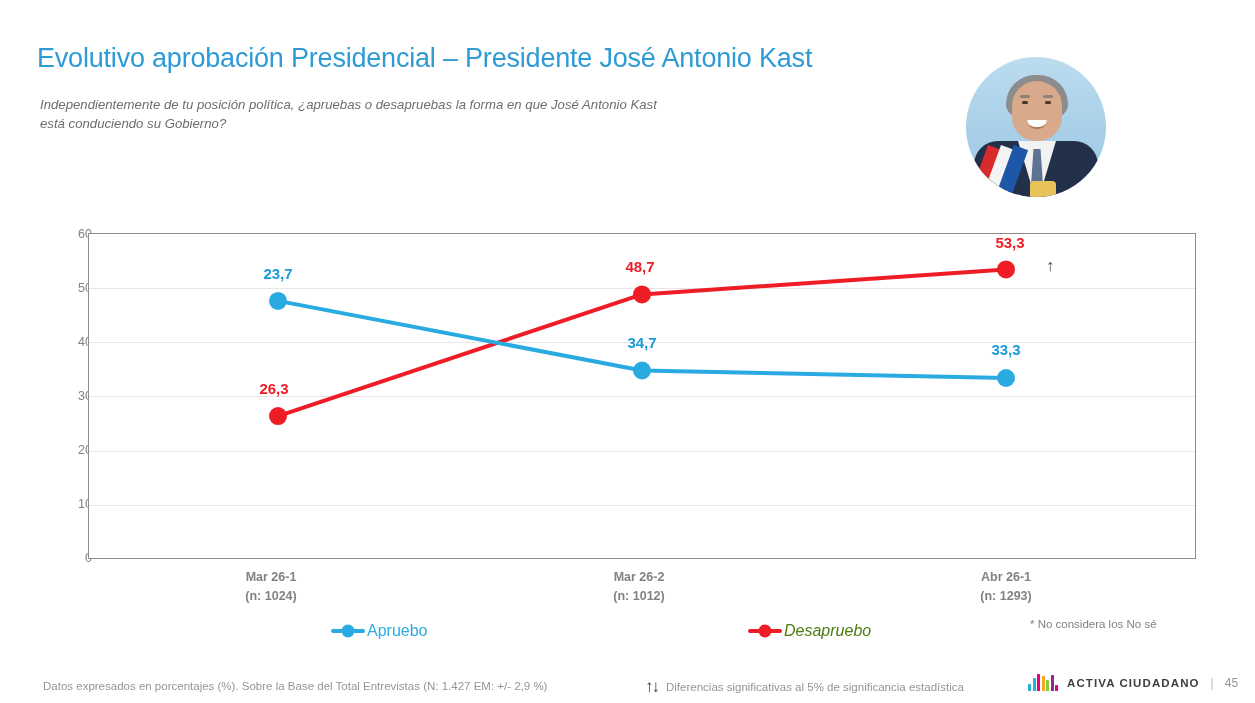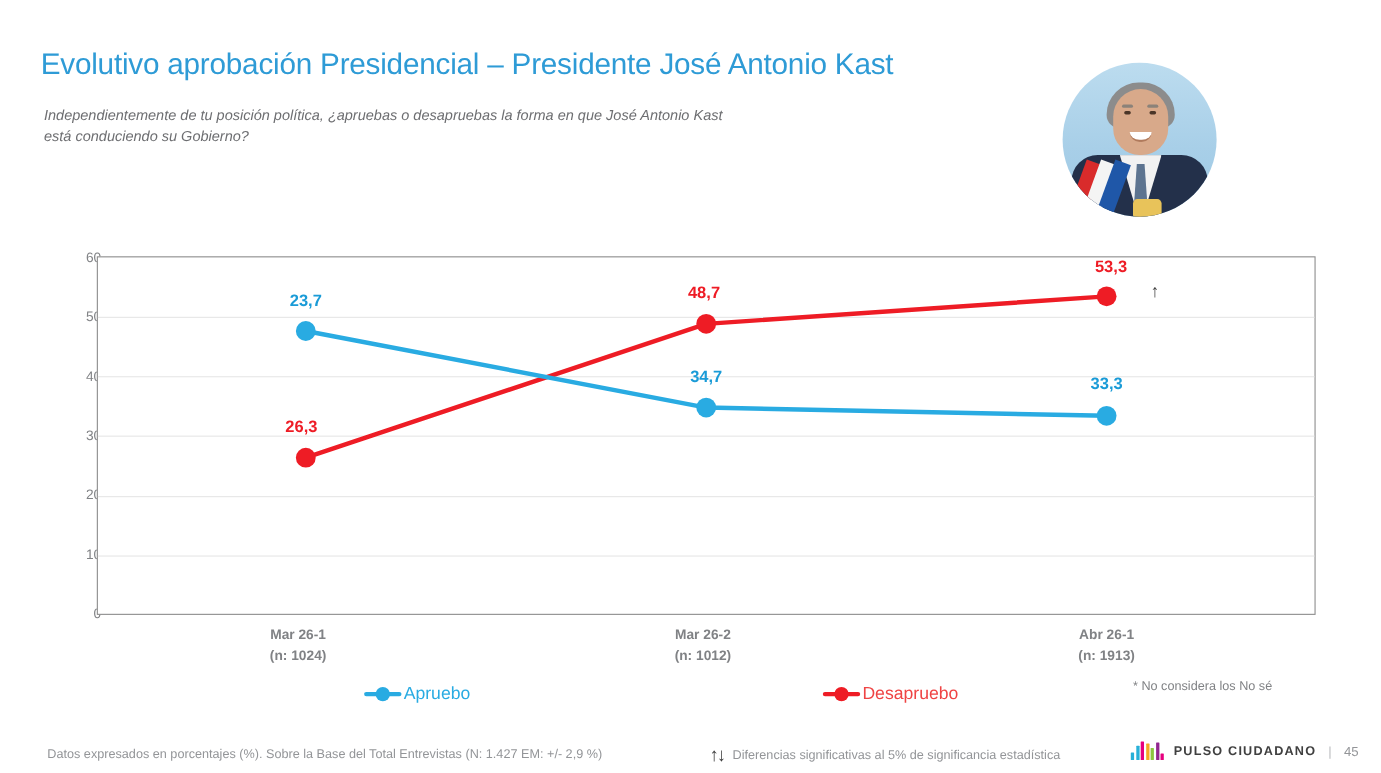--- a/index.html
+++ b/index.html
@@ -104,21 +104,21 @@
     content:""; position:absolute; left:50%; top:50%;
     width:13px; height:13px; border-radius:50%;
     transform:translate(-50%,-50%);
   }
   .legend-line.blue { background:#29abe2; }
   .legend-line.blue::after { background:#29abe2; }
   .legend-line.red { background:#ee1c25; }
   .legend-line.red::after { background:#ee1c25; }
   .legend-text { font-size:16px; }
   .legend-text.blue { color:#29abe2; }
-  .legend-text.red  { color:#ef4444; }
+  .legend-text.red  { color:#4d7c0f;font-style:italic; }
 
   .footnote {
     position:absolute; left:1030px; top:618px;
     font-size:11.5px; color:#808285; white-space:nowrap;
   }
 
   
   .footer-note {
     position:absolute; left:43px; top:680px;
     font-size:11.5px; color:#939598; white-space:nowrap;
@@ -211,21 +211,21 @@
     <div class="xlabel" style="left:271px">
       <div>Mar 26-1</div>
       <div>(n: 1024)</div>
     </div>
     <div class="xlabel" style="left:639px">
       <div>Mar 26-2</div>
       <div>(n: 1012)</div>
     </div>
     <div class="xlabel" style="left:1006px">
       <div>Abr 26-1</div>
-      <div>(n: 1913)</div>
+      <div>(n: 1293)</div>
     </div>
 
     <div class="legend">
       <div class="legend-item" style="left:331px; top:2px">
         <span class="legend-line blue"></span>
         <span class="legend-text blue">Apruebo</span>
       </div>
       <div class="legend-item" style="left:748px; top:2px">
         <span class="legend-line red"></span>
         <span class="legend-text red">Desapruebo</span>
@@ -245,18 +245,18 @@
   <div class="pulso">
     <span class="pulso-bars">
       <i style="height:7px;  background:#27b0d8;"></i>
       <i style="height:13px; background:#27b0d8;"></i>
       <i style="height:17px; background:#e6007e;"></i>
       <i style="height:15px; background:#f5a623;"></i>
       <i style="height:11px; background:#8cc63f;"></i>
       <i style="height:16px; background:#92278f;"></i>
       <i style="height:6px;  background:#e6007e;"></i>
     </span>
-    <span class="pulso-name">PULSO CIUDADANO</span>
+    <span class="pulso-name">ACTIVA CIUDADANO</span>
     <span class="pulso-sep">|</span>
     <span class="pulso-page">45</span>
   </div>
 
 </div>
 
 </body></html>

